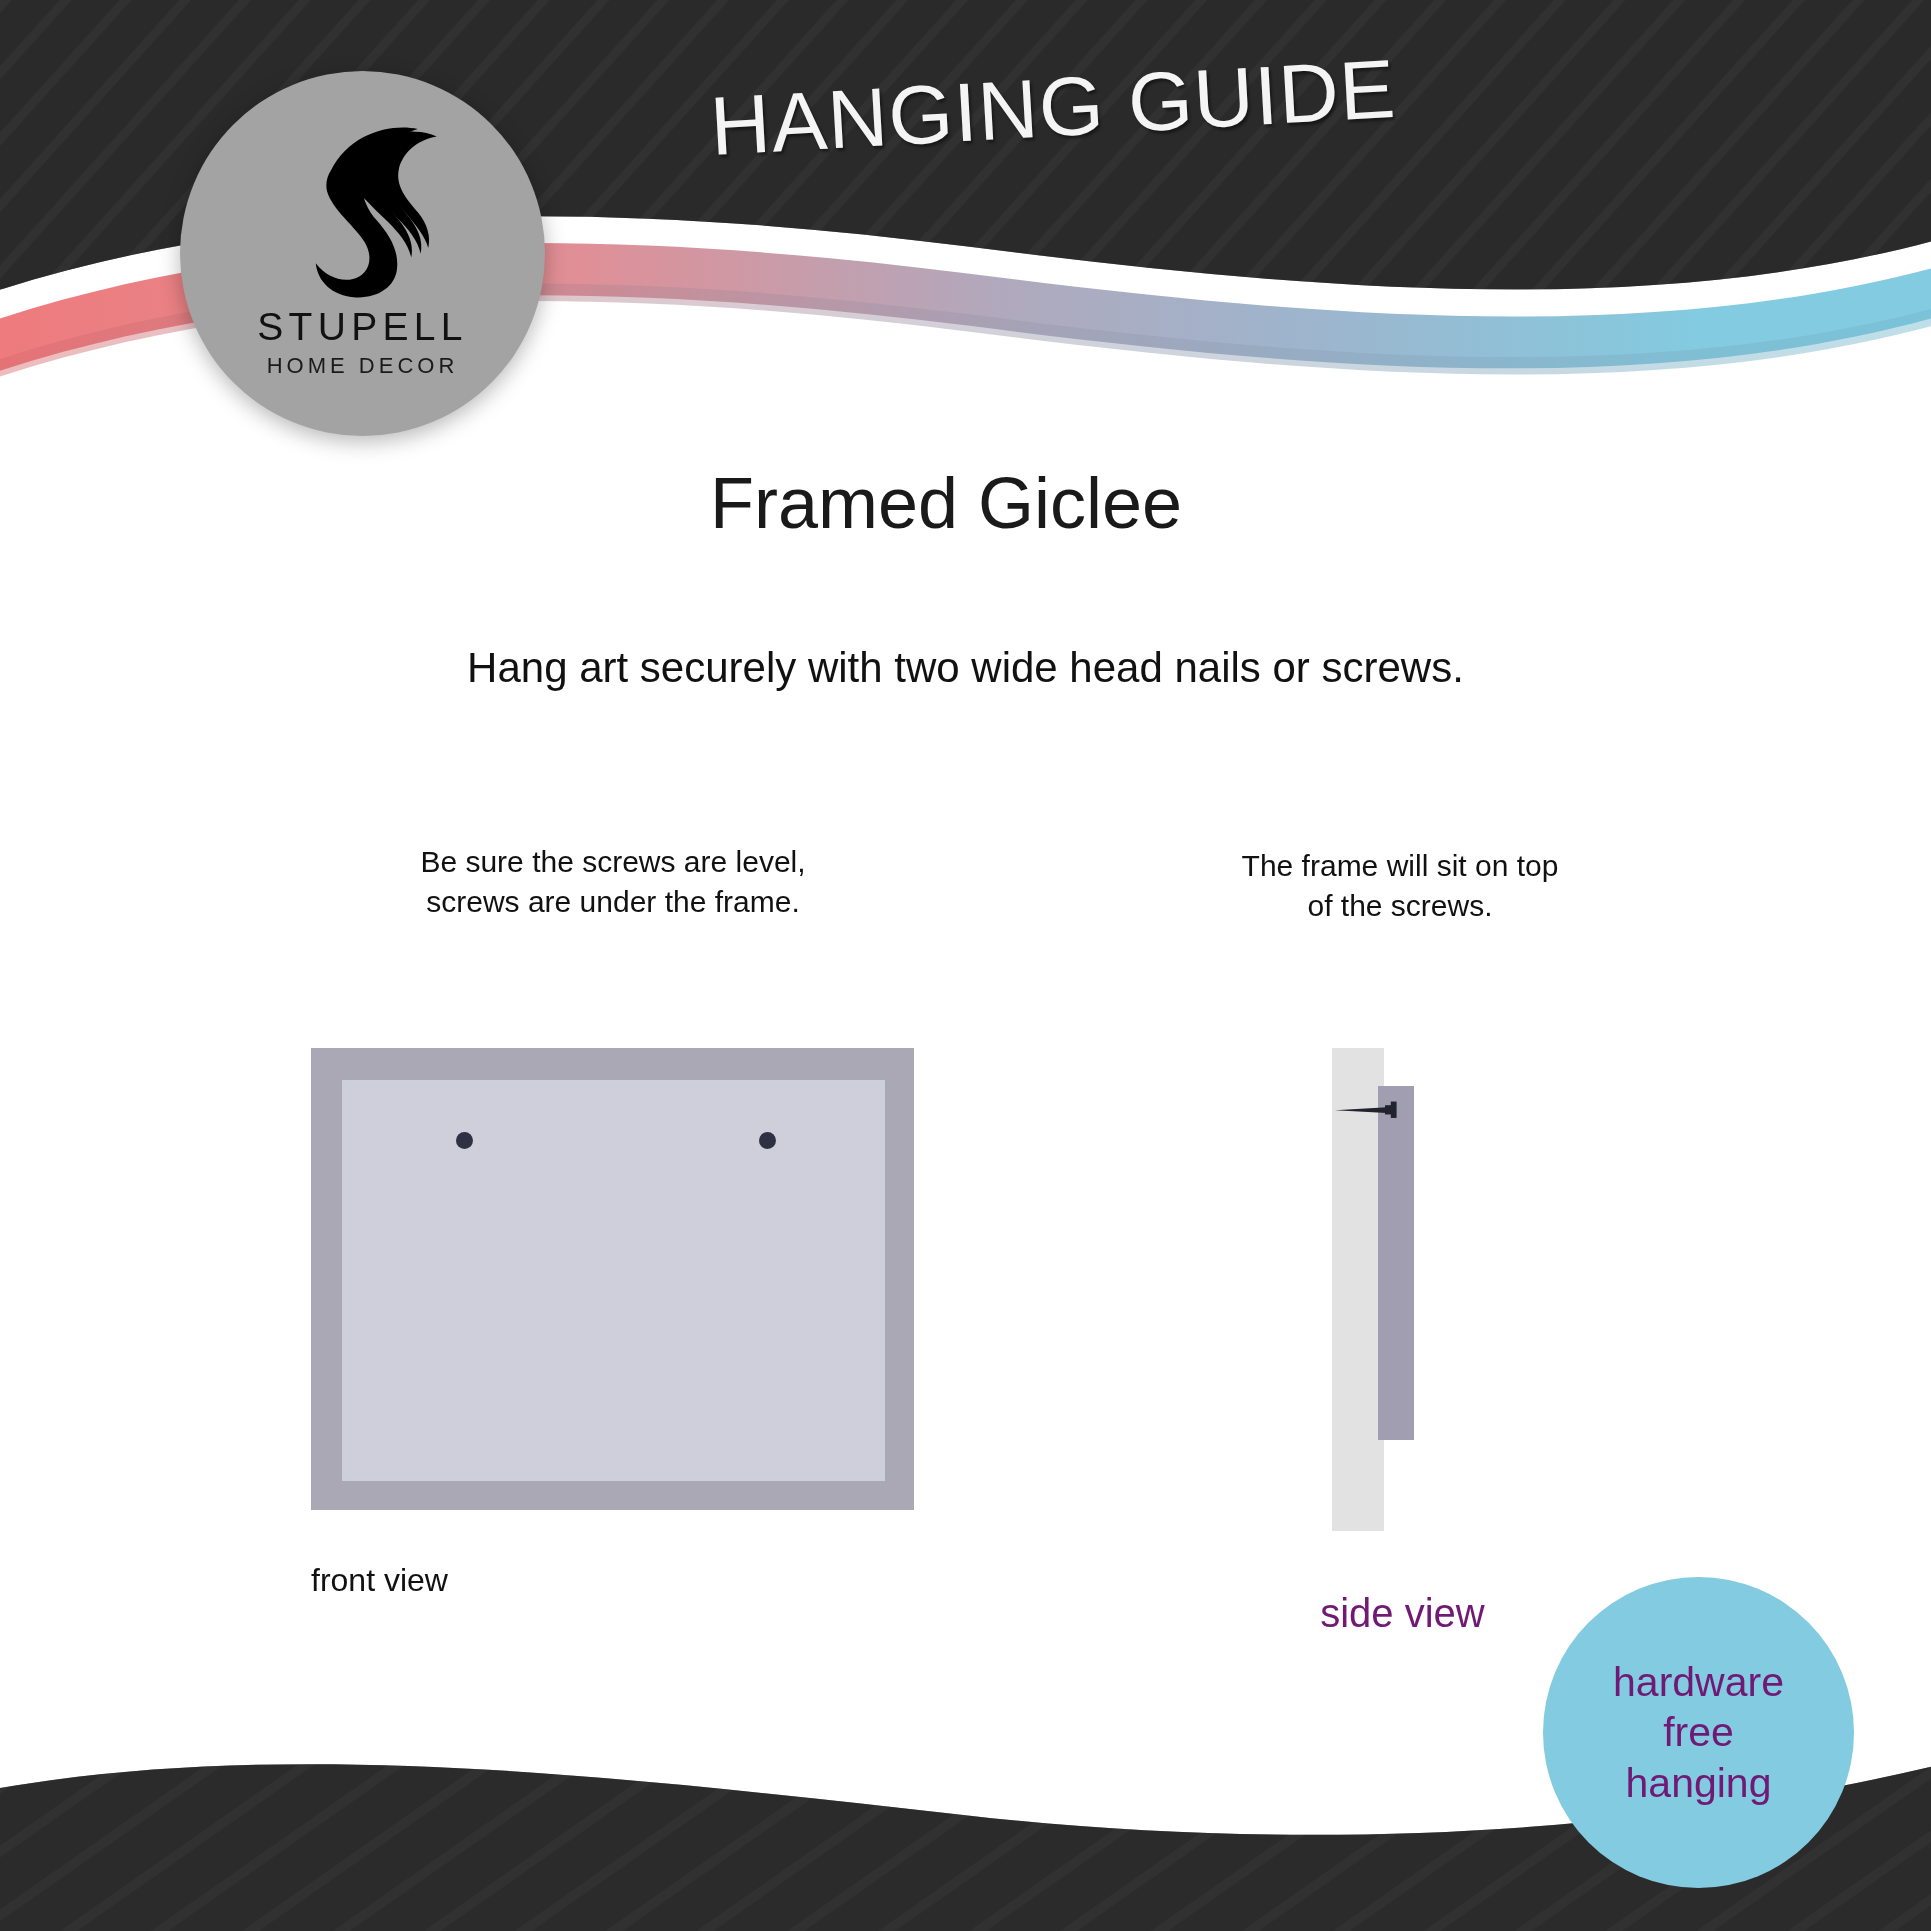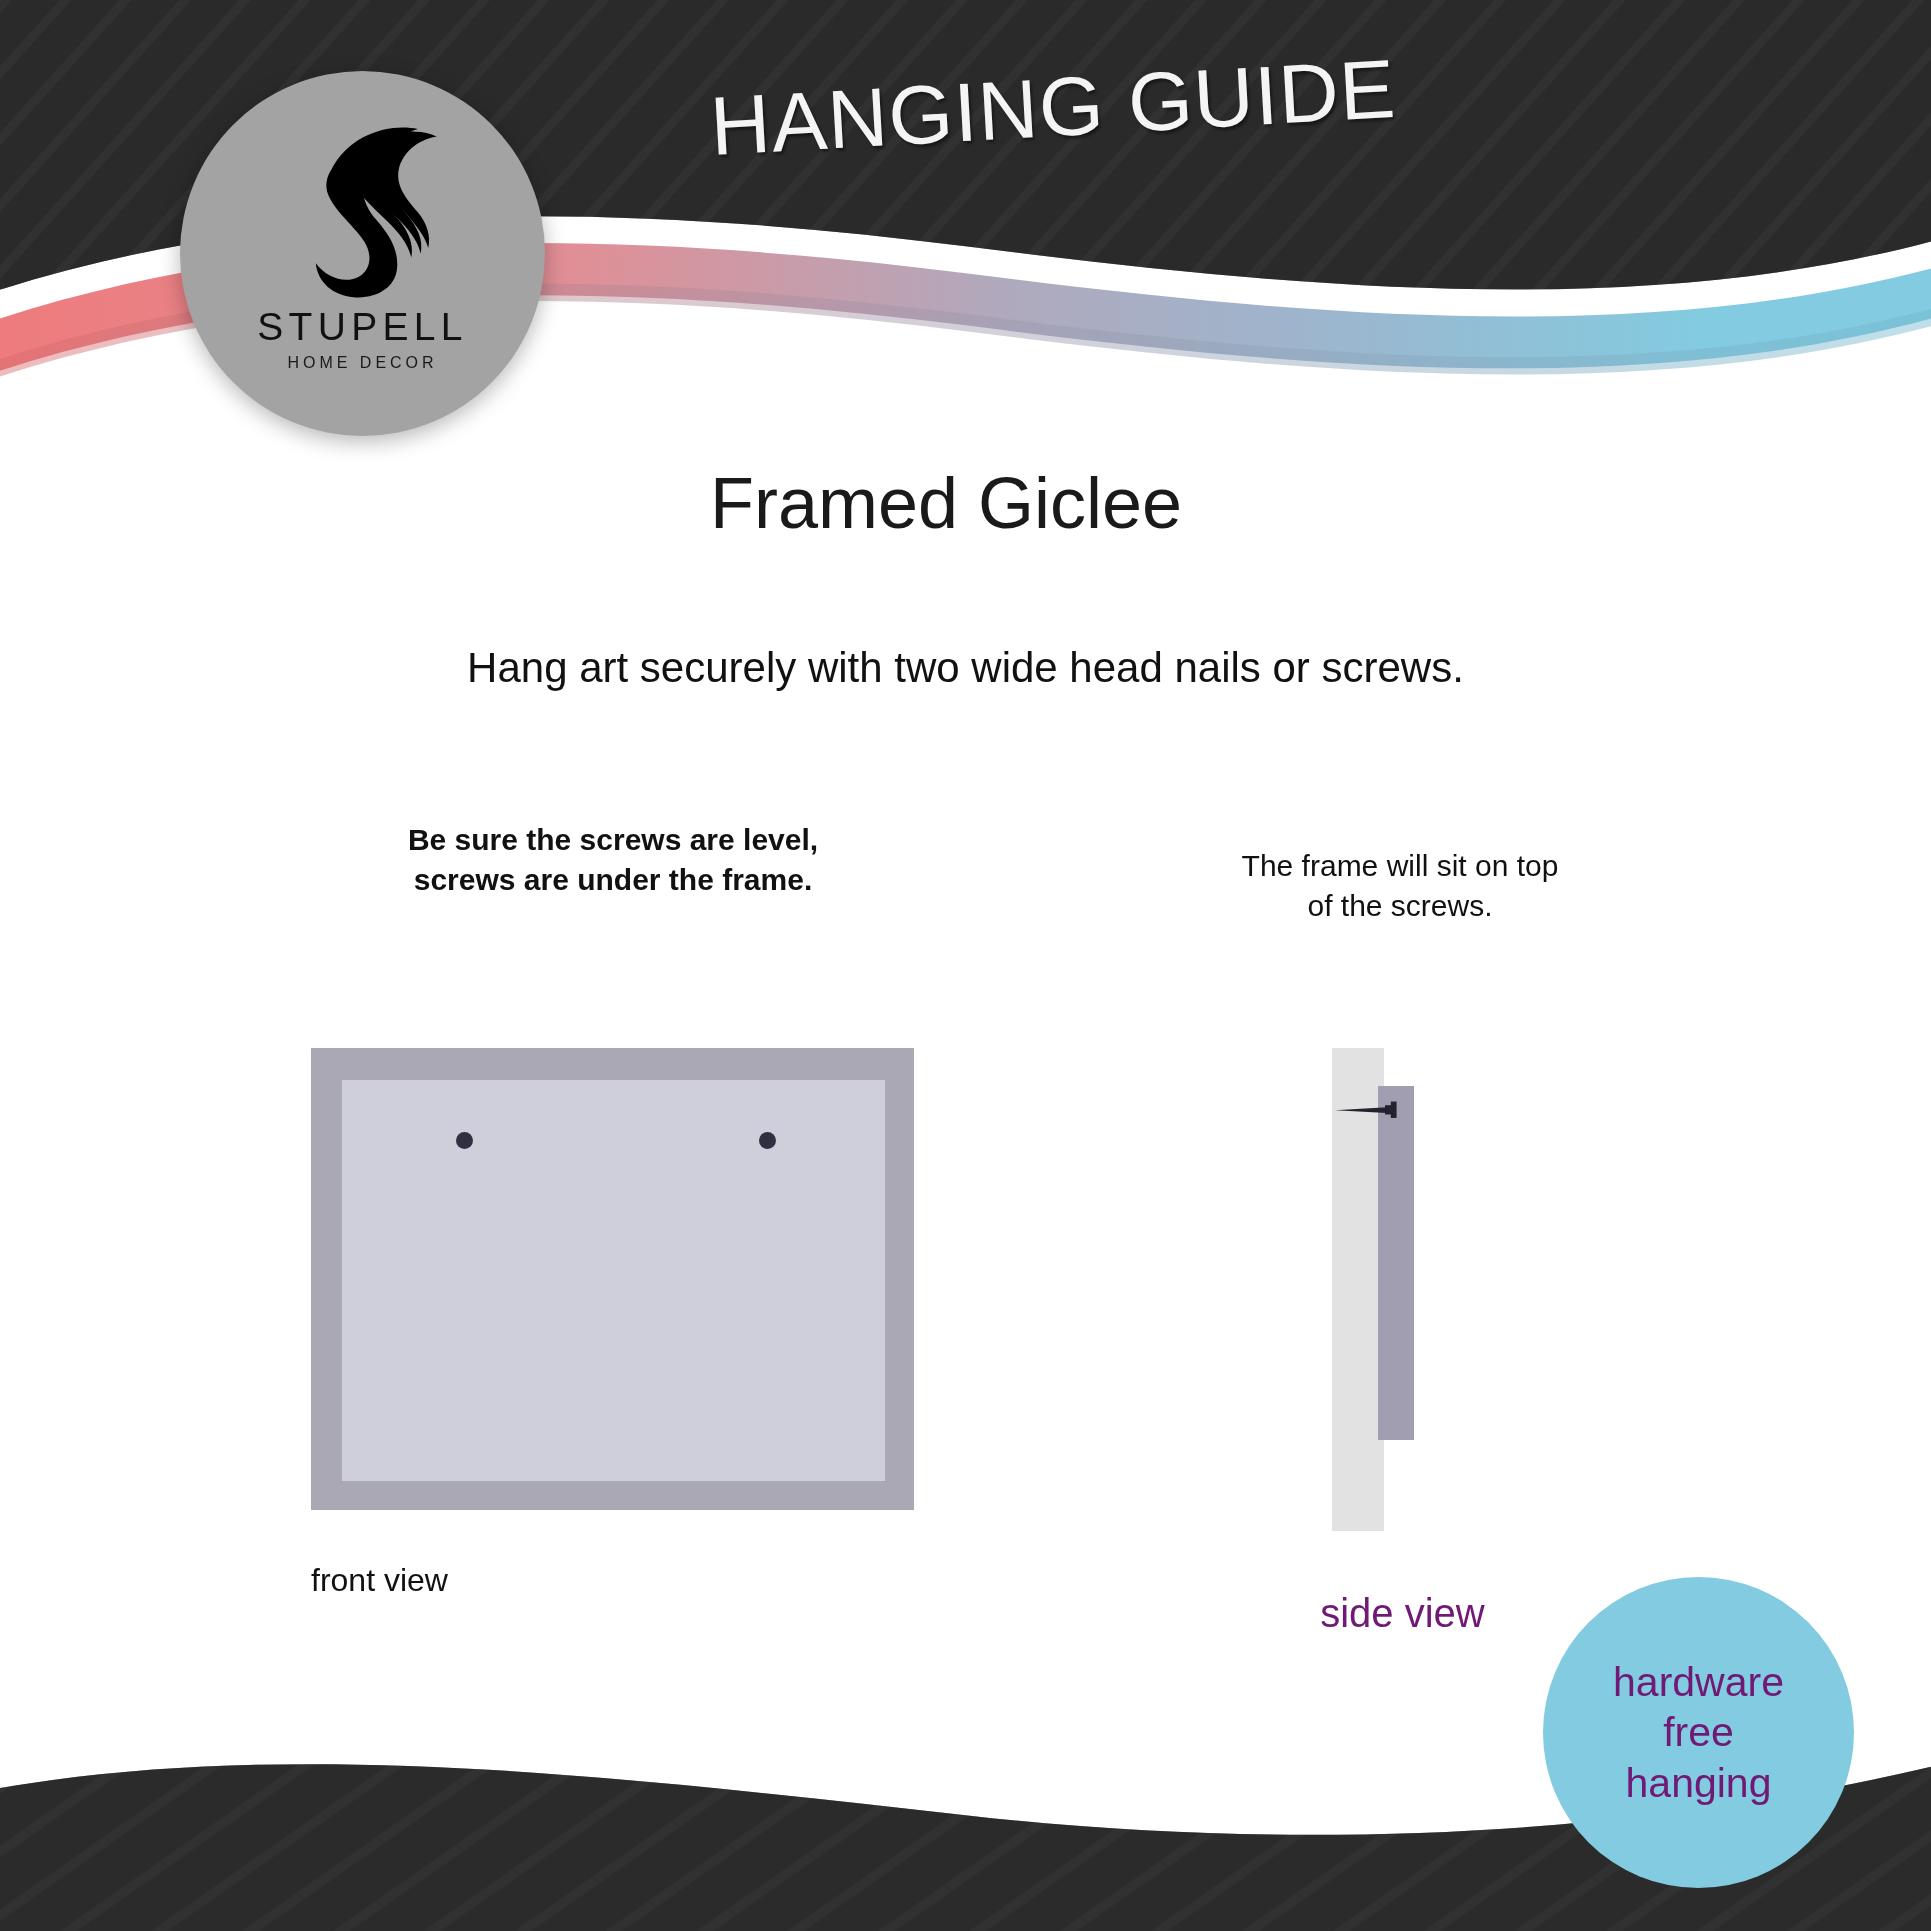--- a/index.html
+++ b/index.html
@@ -52,21 +52,21 @@
   #logo-name {
     margin-top: 5.8px;
     font-size: 39px;
     letter-spacing: 5.3px;
     color: #111111;
     font-weight: 400;
     line-height: 1;
   }
   #logo-sub {
     margin-top: 9.7px;
-    font-size: 16px;
+    font-size: 22px;
     letter-spacing: 4px;
     color: #1a1a1a;
     font-weight: 400;
     line-height: 1;
     text-align: right;
   }
 
   
   #header-title {
     position: absolute;
@@ -112,23 +112,22 @@
     position: absolute;
     z-index: 30;
     font-size: 30px;
     line-height: 1.32;
     color: #111111;
     text-align: center;
     font-weight: 400;
   }
   #caption-front {
     left: 275px;
-    top: 820px;
+    top: 842px;
     width: 676px;
-    font-weight: bold;
   }
   #caption-side {
     left: 1062px;
     top: 828px;
     width: 676px;
     margin-top: 18px;
   }
 
   
   #front-view {

